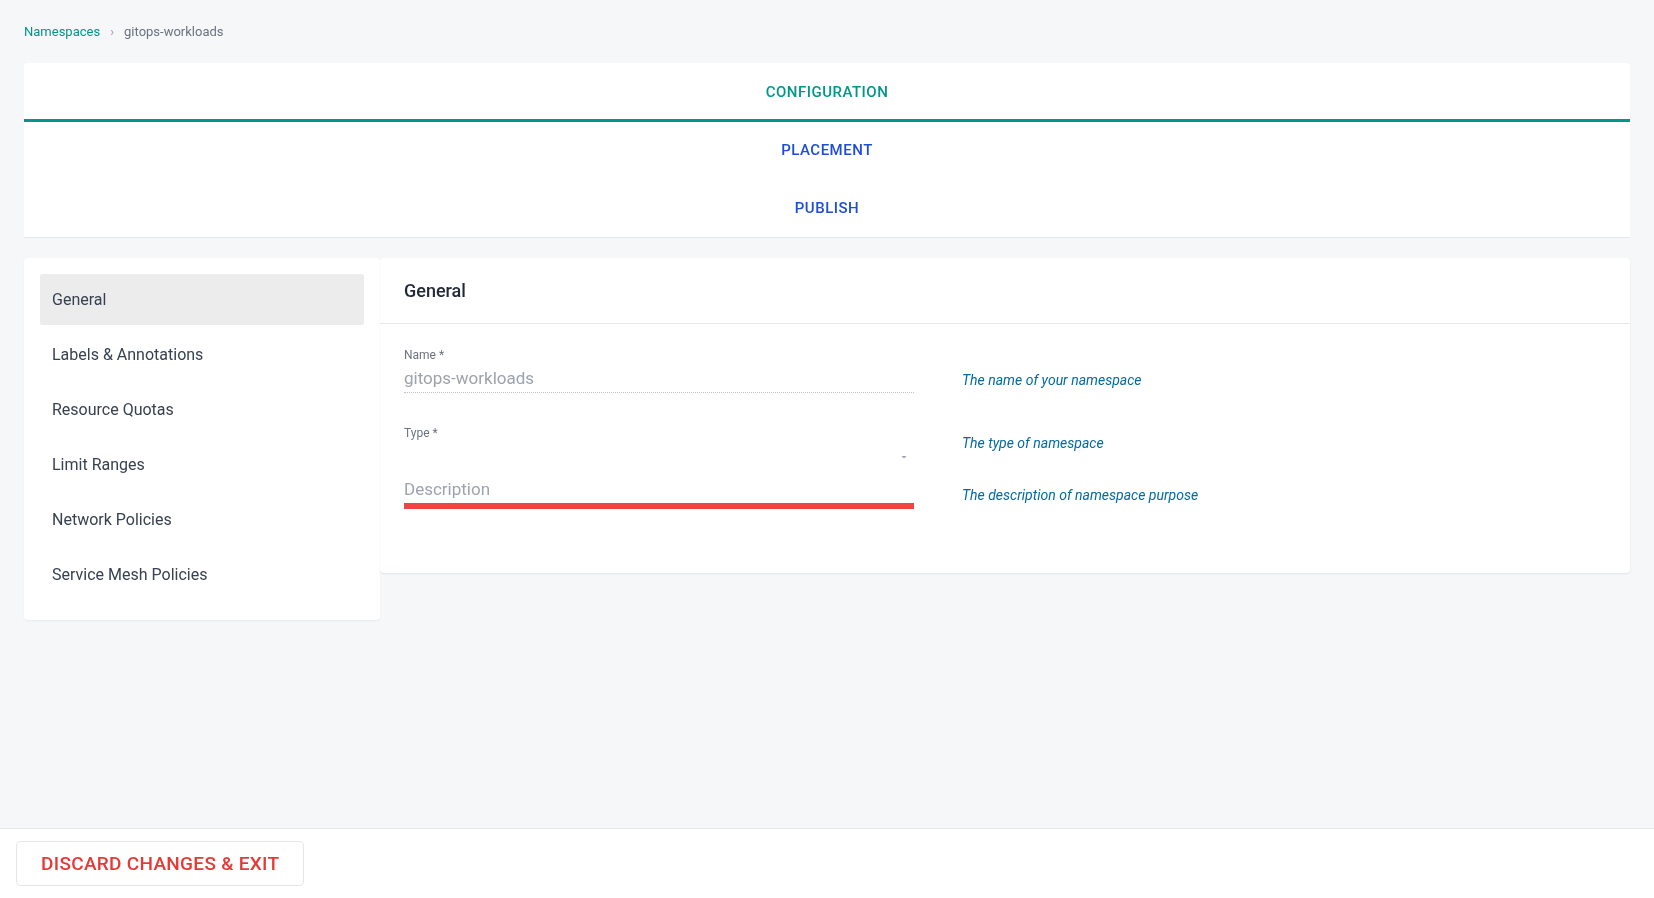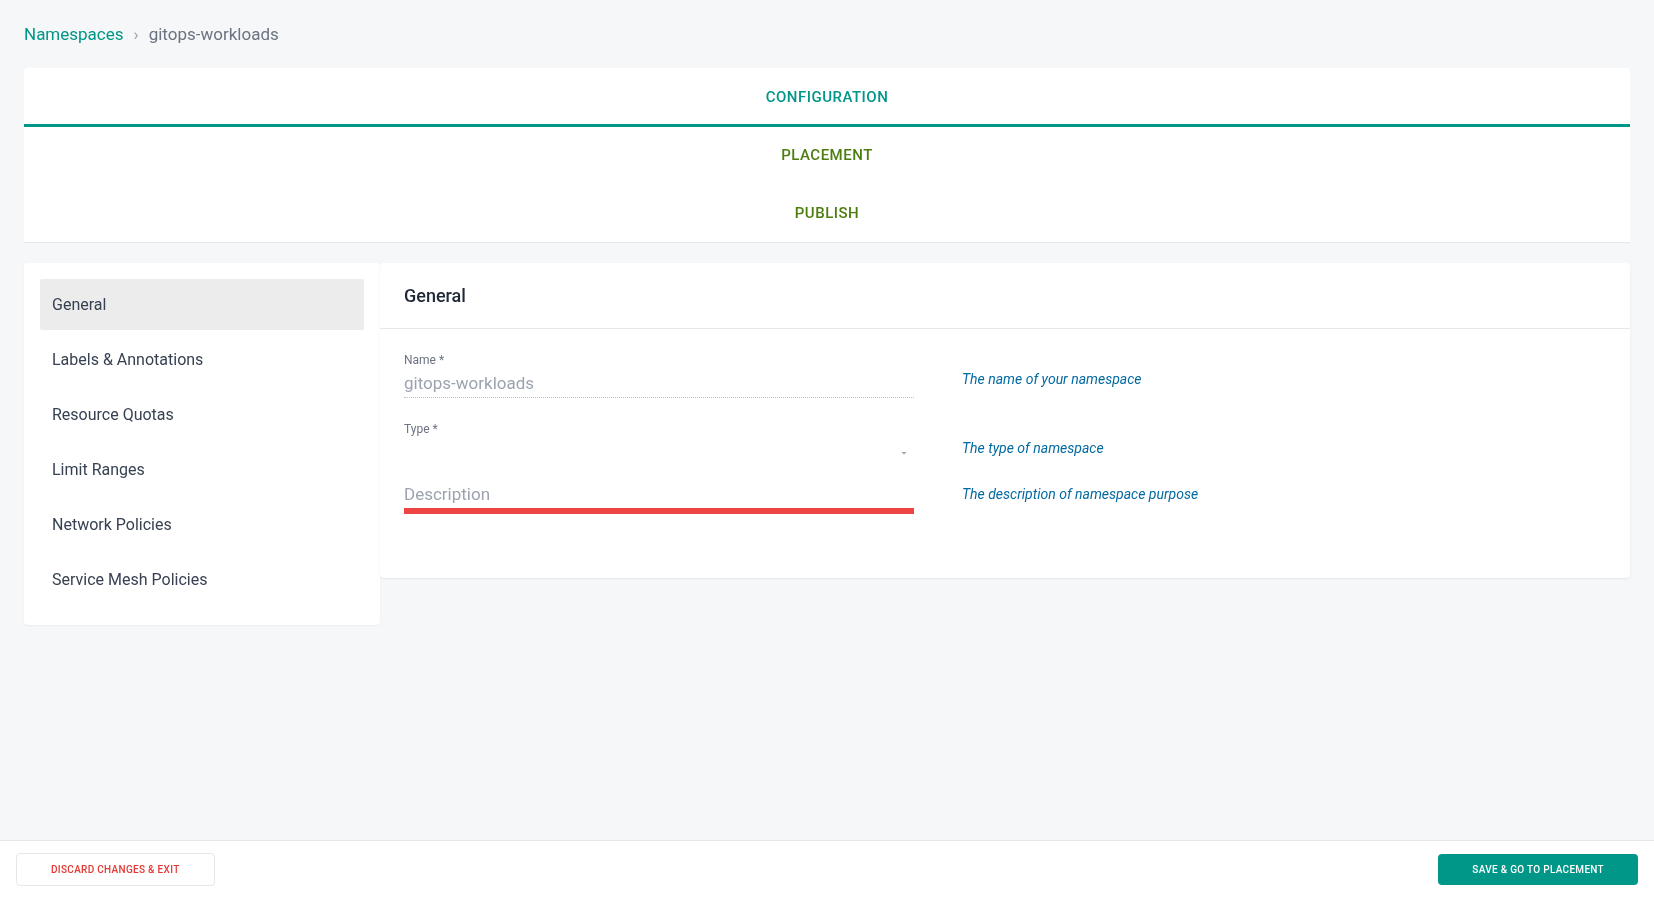--- a/index.html
+++ b/index.html
@@ -16,21 +16,21 @@
       position: relative;
       overflow: hidden;
     }
     .container {
       padding: 24px 24px 0 24px;
     }
     .breadcrumb {
       display: flex;
       align-items: center;
       gap: 10px;
-      font-size: 17px;
+      font-size: 13px;
       margin-bottom: 24px;
     }
     .breadcrumb-link {
       color: #009688;
       cursor: pointer;
     }
     .breadcrumb-sep {
       color: #9ca3af;
     }
     .breadcrumb-current {
@@ -43,21 +43,21 @@
       border-bottom: 1px solid #e5e7eb;
       flex-direction: column;
     }
     .tab {
       flex: 1;
       text-align: center;
       padding: 20px 0;
       font-size: 15px;
       font-weight: 500;
       letter-spacing: 0.5px;
-      color: #4d7c0f;
+      color: #1d4ed8;
       cursor: pointer;
       position: relative;
     }
     .tab.active {
       color: #009688;
     }
     .tab.active::after {
       content: "";
       position: absolute;
       bottom: -1px;
@@ -100,21 +100,21 @@
       font-size: 18px;
       font-weight: 500;
       color: #1f2937;
       border-bottom: 1px solid #e5e7eb;
     }
     .panel-body {
       padding: 24px 24px 40px 24px;
     }
     .form-row {
       display: flex;
-      align-items: flex-start;
+      align-items: center;
       gap: 48px;
       margin-bottom: 24px;
     }
     .form-field {
       width: 510px;
       position: relative;
     }
     .field-label {
       font-size: 12px;
       color: #6b7280;
@@ -172,22 +172,22 @@
       left: 0;
       right: 0;
       background: #fff;
       border-top: 1px solid #e5e7eb;
       padding: 12px 16px;
       display: flex;
       justify-content: space-between;
       align-items: center;
     }
     .btn {
-      padding: 10px 34px;
-      font-size: 10px;
+      padding: 10px 24px;
+      font-size: 19px;
       font-weight: 500;
       letter-spacing: 0.3px;
       border-radius: 4px;
       cursor: pointer;
       border: none;
       font-family: inherit;
     }
     .btn-outline-danger {
       background: #fff;
       color: #e53935;
@@ -253,14 +253,13 @@
           </div>
           <div class="field-hint">The description of namespace purpose</div>
         </div>
       </div>
     </div>
   </div>
 </div>
 
 <div class="footer">
   <button class="btn btn-outline-danger">DISCARD CHANGES &amp; EXIT</button>
-  <button class="btn btn-primary">SAVE &amp; GO TO PLACEMENT</button>
 </div>
 
 </body></html>

